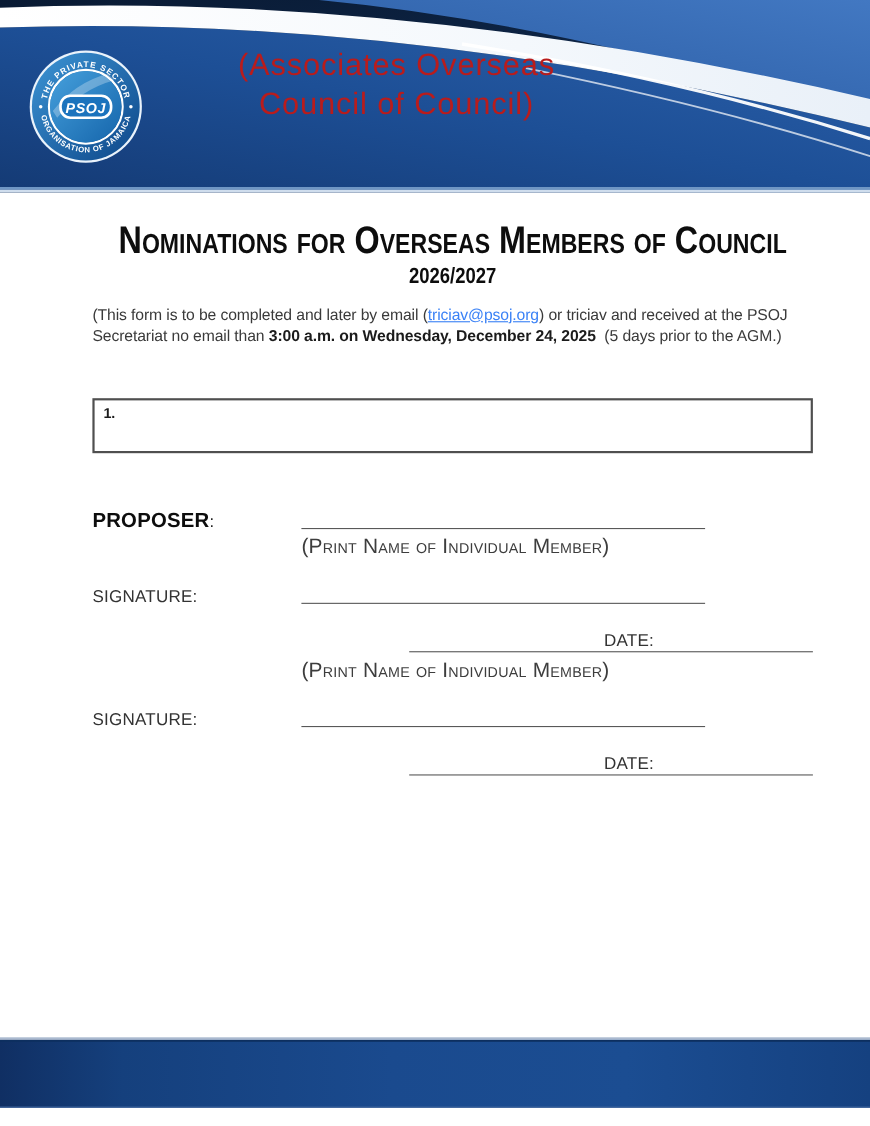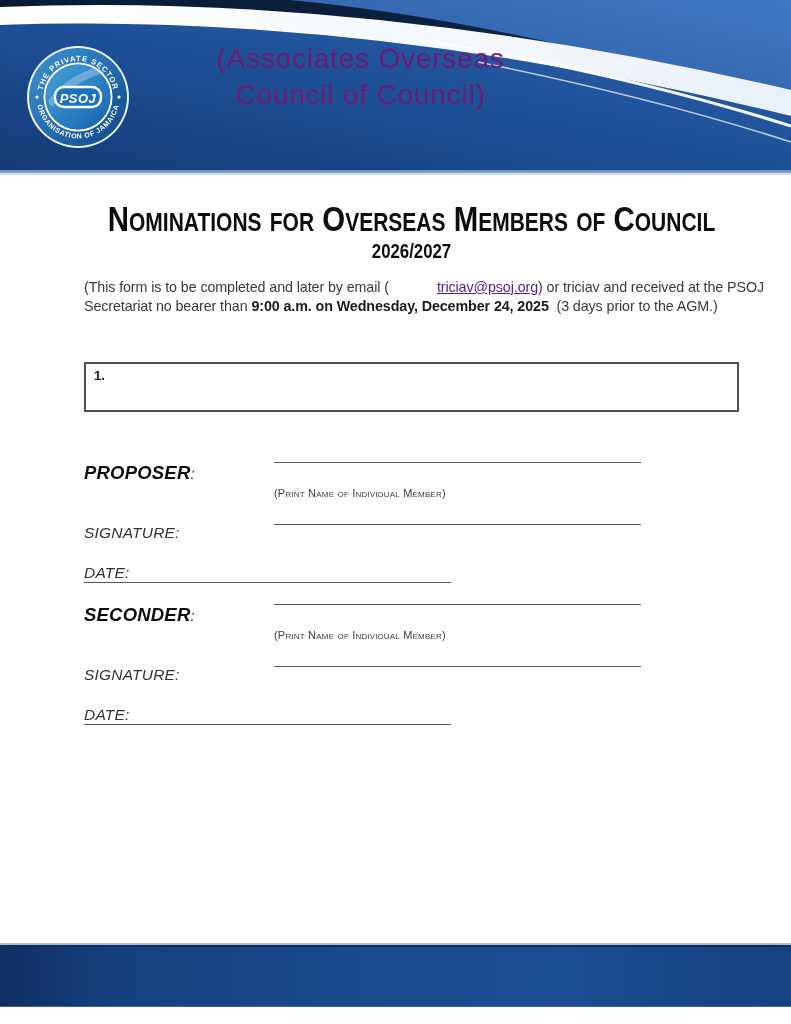--- a/index.html
+++ b/index.html
@@ -6,38 +6,38 @@
   .page{
     position:relative;width:791px;height:1024px;background:#ffffff;overflow:hidden;
     font-family:"Liberation Sans", sans-serif;color:#222;
   }
   
   .header{position:absolute;left:0;top:0;width:791px;height:175px;}
   .header-bg{position:absolute;left:0;top:0;width:791px;height:175px;display:block;}
   .logo{position:absolute;left:26px;top:45px;width:104px;height:104px;}
   .header-text{position:absolute;left:128px;top:40px;width:465px;text-align:center;color:#ffffff;}
   .header-title{font-size:37px;font-weight:bold;letter-spacing:2.5px;line-height:1.15;}
-  .header-sub{font-size:28px;font-weight:400;letter-spacing:0.8px;line-height:1.22;color:#701a75;margin-top:2px;}
+  .header-sub{font-size:28px;font-weight:400;letter-spacing:0.8px;line-height:1.22;color:#b91c1c;margin-top:2px;}
   
   .content{position:absolute;left:84px;top:175px;width:655px;}
   .title-block{margin-top:26px;display:flex;flex-direction:column;align-items:center;transform:scaleX(0.84);transform-origin:50% 50%;}
   .form-heading{margin:0;font-size:35px;font-weight:bold;font-variant:small-caps;letter-spacing:0px;white-space:nowrap;color:#0d0d0d;line-height:1.05;}
   .term{font-size:20px;font-weight:bold;color:#0d0d0d;margin-top:2px;}
   .intro{margin:15px 0 0 0;font-size:14.3px;letter-spacing:-0.1px;line-height:19px;color:#3a3a3a;}
   .intro-line{display:block;white-space:pre;}
-  .email{color:#4c1d95;text-decoration:underline;cursor:pointer;margin-left:48px;}
+  .email{color:#3b82f6;text-decoration:underline;cursor:pointer;}
   .intro strong{color:#1b1b1b;}
   .nominee-box{margin-top:46px;height:38px;border:2px solid #4f4f4f;padding:4px 8px;font-size:13px;font-weight:bold;color:#1c1c1c;background:#fff;}
   
-  .frow{display:flex;font-style:italic;}
+  .frow{display:flex;align-items:flex-end;}
   .flabel{width:190px;font-size:15.5px;color:#333333;letter-spacing:0.2px;}
   .flabel .big{font-size:18.5px;font-weight:bold;color:#0d0d0d;letter-spacing:0.2px;}
   .flabel .colon{font-size:15px;color:#222;}
   .fline{width:367px;height:0;border-bottom:1.5px solid #585858;margin-bottom:3px;}
-  .caption{margin:3px 0 0 190px;font-size:11px;font-variant:small-caps;color:#3d3d3d;letter-spacing:0.2px;}
+  .caption{margin:3px 0 0 190px;font-size:19px;font-variant:small-caps;color:#3d3d3d;letter-spacing:0.2px;}
   .mt-proposer{margin-top:50px;}
   .mt-sig{margin-top:25px;}
   .mt-date{margin-top:22px;flex-direction:column;}
   .mt-seconder{margin-top:18px;}
   
   .footer{
     position:absolute;left:0;top:943px;width:791px;height:62px;
     background:linear-gradient(90deg,#102f63 0%,#15407d 14%,#1a4a8e 45%,#1b4d92 72%,#154180 100%);
     border-top:2px solid #aab9cf;
     box-shadow:inset 0 2px 0 #0d2f5f, inset 0 -1px 0 #3c6299;
@@ -118,21 +118,21 @@
 
   <div class="content">
 
     <div class="title-block">
       <h1 class="form-heading">Nominations for Overseas Members of Council</h1>
       <div class="term">2026/2027</div>
     </div>
 
     <p class="intro">
       <span class="intro-line"><span>(This form is to be completed and later by email (</span><a class="email">triciav@psoj.org</a><span>) or triciav and received at the PSOJ</span></span>
-      <span class="intro-line"><span>Secretariat no bearer than </span><strong>9:00 a.m. on Wednesday, December 24, 2025</strong><span>  (3 days prior to the AGM.)</span></span>
+      <span class="intro-line"><span>Secretariat no email than </span><strong>3:00 a.m. on Wednesday, December 24, 2025</strong><span>  (5 days prior to the AGM.)</span></span>
     </p>
 
     <div class="nominee-box">
       <span>1.</span>
     </div>
 
     <div class="frow mt-proposer">
       <div class="flabel"><span class="big">PROPOSER</span><span class="colon">:</span></div>
       <div class="fline"></div>
     </div>
@@ -141,24 +141,20 @@
     <div class="frow mt-sig">
       <div class="flabel">SIGNATURE:</div>
       <div class="fline"></div>
     </div>
 
     <div class="frow mt-date">
       <div class="flabel">DATE:</div>
       <div class="fline"></div>
     </div>
 
-    <div class="frow mt-seconder">
-      <div class="flabel"><span class="big">SECONDER</span><span class="colon">:</span></div>
-      <div class="fline"></div>
-    </div>
     <div class="caption">(Print Name of Individual Member)</div>
 
     <div class="frow mt-sig">
       <div class="flabel">SIGNATURE:</div>
       <div class="fline"></div>
     </div>
 
     <div class="frow mt-date">
       <div class="flabel">DATE:</div>
       <div class="fline"></div>

